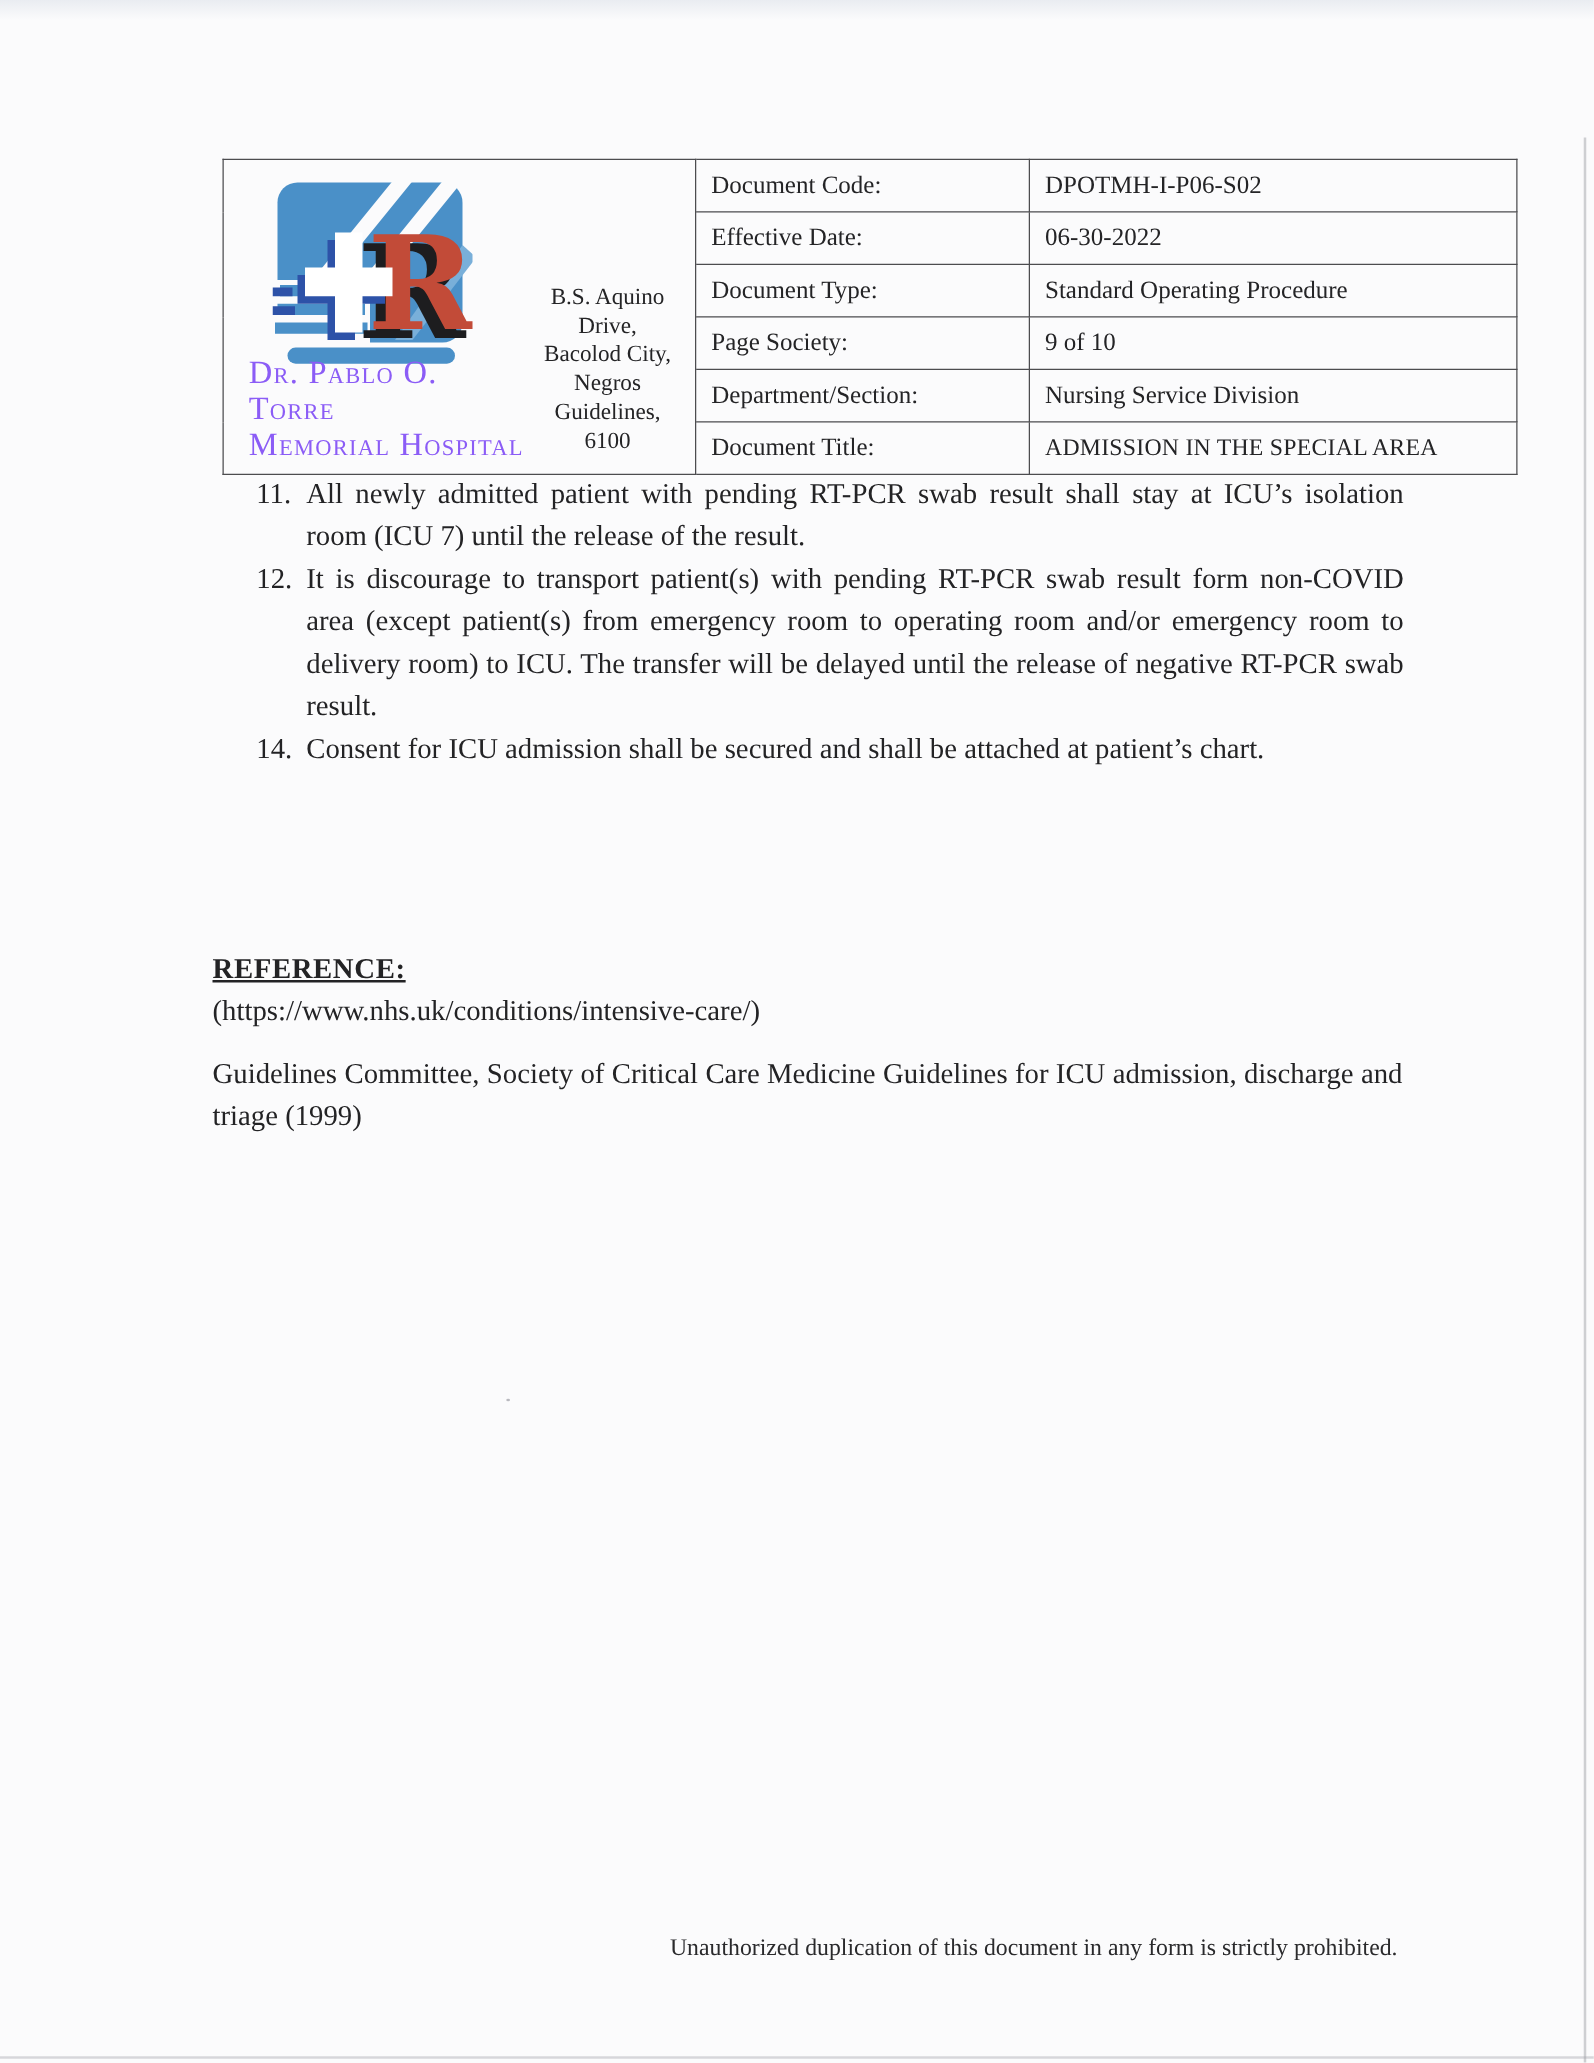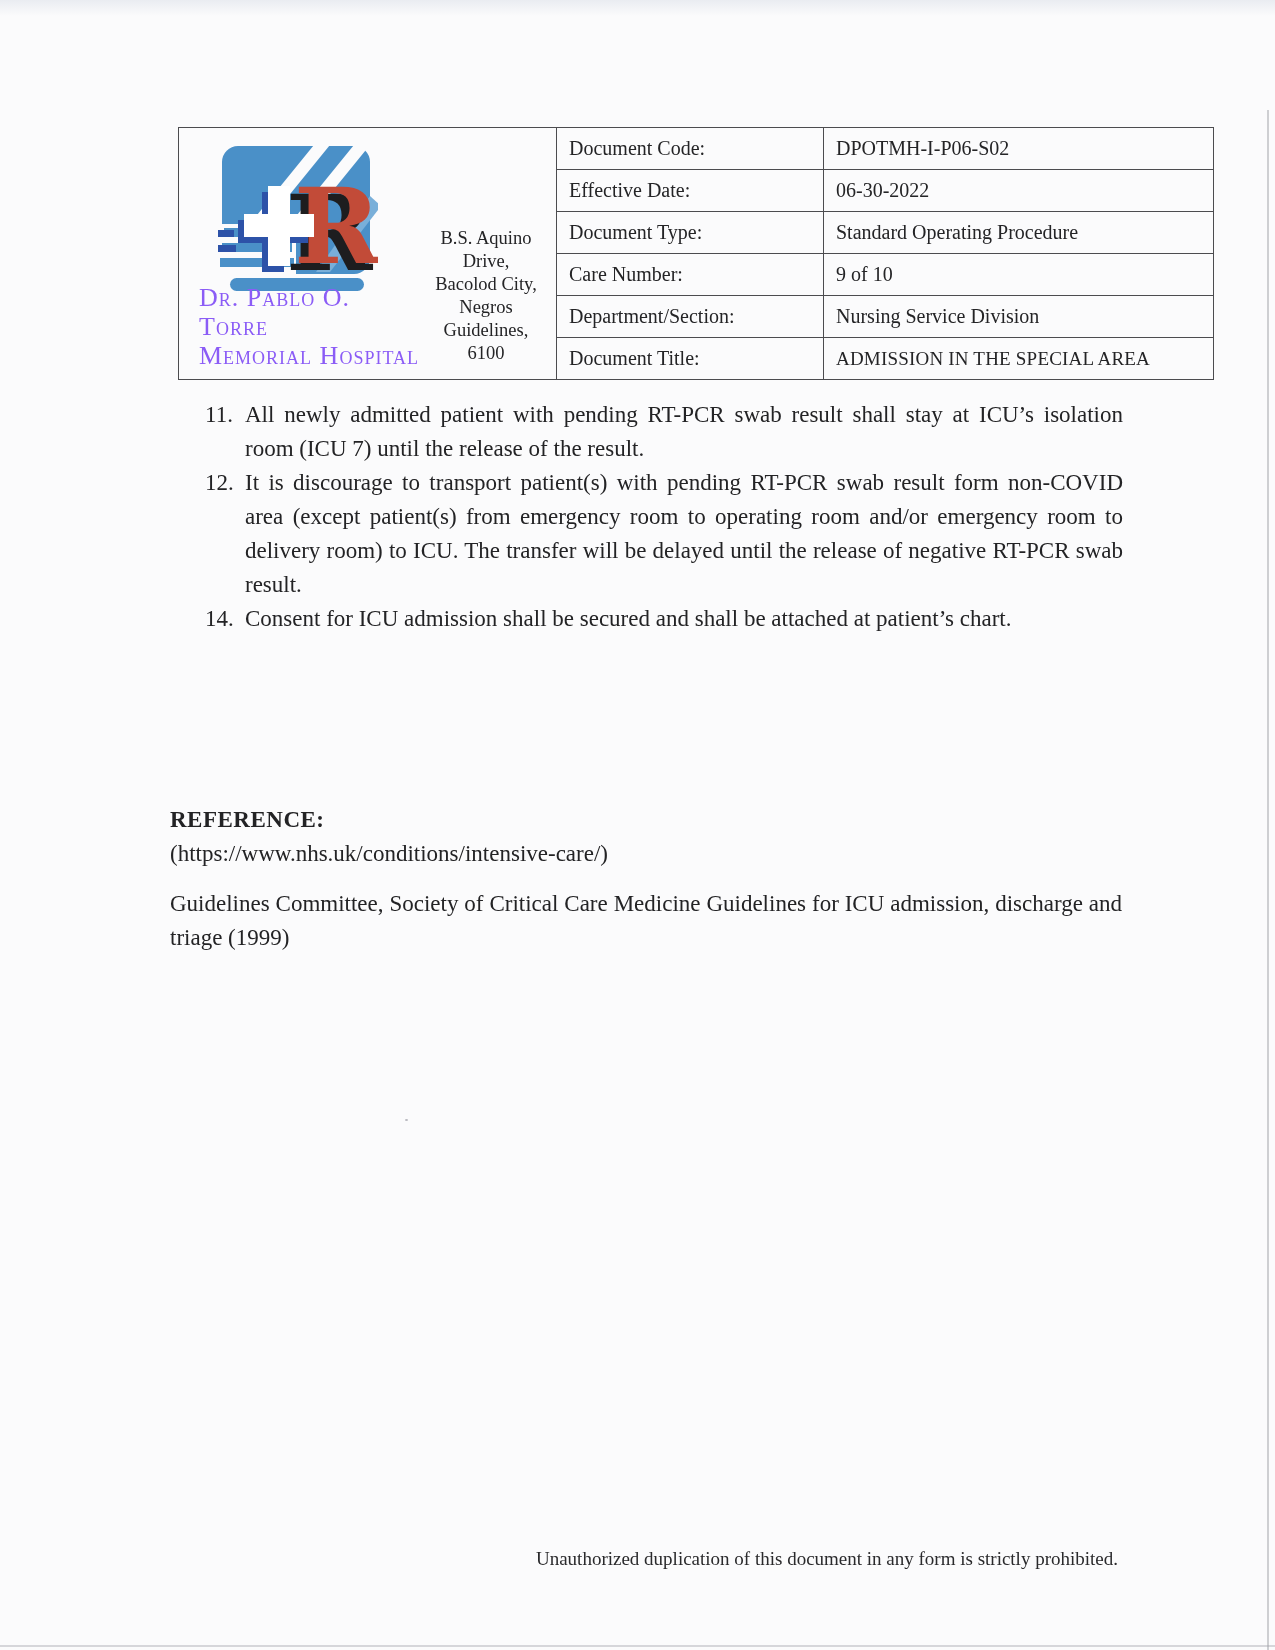--- a/index.html
+++ b/index.html
@@ -39,28 +39,28 @@
     position:absolute;left:20px;top:155px;width:224px;
     text-align:left;font-variant:small-caps;
     font-size:26px;line-height:29px;letter-spacing:1px;color:#8b5cf6;
   }
   .hosp-address{
     position:absolute;left:236px;top:99px;width:142px;
     text-align:center;font-size:18.5px;line-height:23px;color:#242426;
   }
 
   
-  .body-list{position:absolute;left:205px;top:398px;width:918px;}
+  .body-list{position:absolute;left:205px;top:378px;width:918px;}
   .list-item{display:flex;font-size:23px;line-height:34px;}
   .list-item .num{flex:0 0 40px;}
   .list-item .txt{flex:1;text-align:justify;}
 
   
   .reference{position:absolute;left:170px;top:758px;width:952px;font-size:23px;line-height:34px;}
-  .ref-heading{font-weight:bold;letter-spacing:.5px;margin-top:45px;}
+  .ref-heading{font-weight:bold;text-decoration:underline;letter-spacing:.5px;}
   .ref-citation{text-align:justify;margin-top:16px;}
 
   
   .footer-note{position:absolute;right:157px;top:1548px;font-size:19px;color:#2a2a2c;}
 </style>
 </head>
 <body>
 
 <div class="scan-top"></div>
 <div class="scan-right"></div>
@@ -112,21 +112,21 @@
   </tr>
   <tr>
     <td class="label-cell">Effective Date:</td>
     <td class="value-cell">06-30-2022</td>
   </tr>
   <tr>
     <td class="label-cell">Document Type:</td>
     <td class="value-cell">Standard Operating Procedure</td>
   </tr>
   <tr>
-    <td class="label-cell">Care Number:</td>
+    <td class="label-cell">Page Society:</td>
     <td class="value-cell">9 of 10</td>
   </tr>
   <tr>
     <td class="label-cell">Department/Section:</td>
     <td class="value-cell">Nursing Service Division</td>
   </tr>
   <tr>
     <td class="label-cell">Document Title:</td>
     <td class="value-cell doc-title">ADMISSION IN THE SPECIAL AREA</td>
   </tr>

